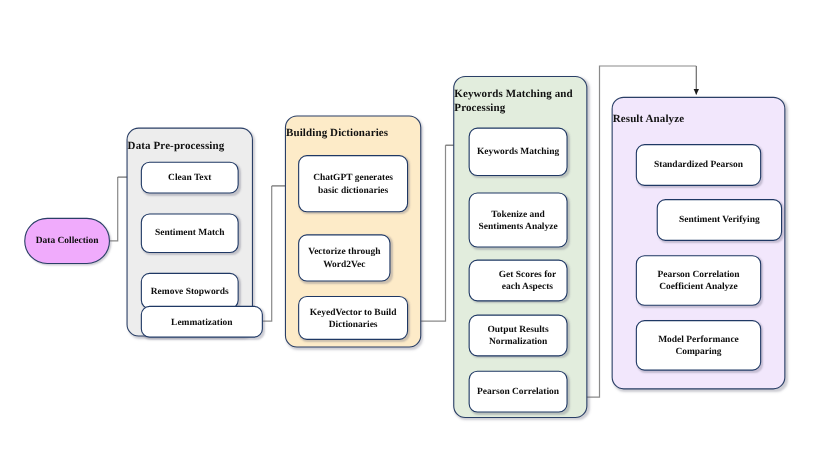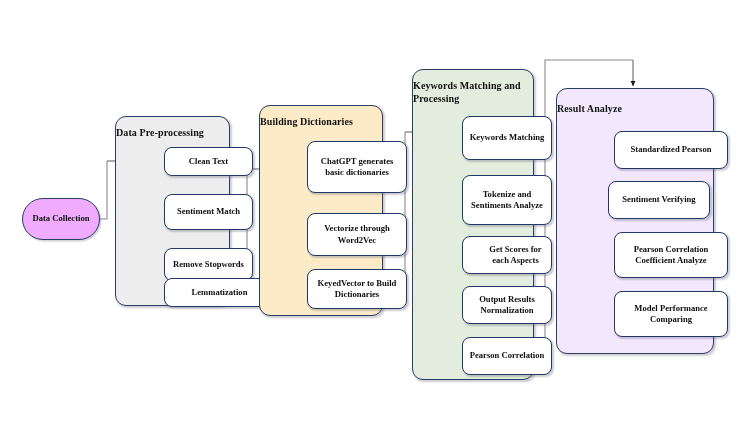--- a/index.html
+++ b/index.html
@@ -53,21 +53,20 @@
     display: flex;
     align-items: center;
     justify-content: center;
     text-align: center;
     font-weight: bold;
     font-size: 8.6px;
     color: #0d0d0d;
     line-height: 1.30;
     padding: 1px 3px;
     box-shadow: 1.4px 1.4px 1.6px rgba(100,100,120,0.32);
-    margin-left: 36px;
   }
 
   
   .terminator {
     position: absolute;
     background: #f0abfc;
     border: 1.3px solid #2a3f66;
     border-radius: 26px;
     box-sizing: border-box;
     display: flex;
@@ -148,21 +147,21 @@
   <div class="node" style="left:128px; top:278px; width:111px; height:29px;">
     <span>Lemmatization</span>
   </div>
 
   <div class="group" style="left:259px; top:105px; width:124px; height:211px; background:#fdebc8;">
     <div class="group-title" style="top:10px;">Building Dictionaries</div>
   </div>
   <div class="node" style="left:271px; top:141px; width:100px; height:52px;">
     <span>ChatGPT generates basic dictionaries</span>
   </div>
-  <div class="node" style="left:271px; top:213px; width:100px; height:43px;">
+  <div class="node" style="left:271px; top:213px; width:84px; height:43px;">
     <span>Vectorize through Word2Vec</span>
   </div>
   <div class="node" style="left:271px; top:269px; width:100px; height:40px;">
     <span>KeyedVector to Build Dictionaries</span>
   </div>
 
   <div class="group" style="left:412px; top:69px; width:122px; height:311px; background:#e2eddd;">
     <div class="group-title" style="top:10px;">Keywords Matching and Processing</div>
   </div>
   <div class="node" style="left:426px; top:116px; width:90px; height:44px;">
@@ -180,21 +179,21 @@
   <div class="node" style="left:426px; top:337px; width:90px; height:38px;">
     <span>Pearson Correlation</span>
   </div>
 
   <div class="group" style="left:556px; top:88px; width:158px; height:266px; background:#f2e7fc;">
     <div class="group-title" style="top:14px;">Result Analyze</div>
   </div>
   <div class="node" style="left:578px; top:131px; width:114px; height:38px;">
     <span>Standardized Pearson</span>
   </div>
-  <div class="node" style="left:572px; top:181px; width:102px; height:38px;">
+  <div class="node" style="left:597px; top:181px; width:114px; height:38px;">
     <span>Sentiment Verifying</span>
   </div>
   <div class="node" style="left:578px; top:232px; width:114px; height:46px;">
     <span>Pearson Correlation Coefficient Analyze</span>
   </div>
   <div class="node" style="left:578px; top:291px; width:114px; height:46px;">
     <span>Model Performance Comparing</span>
   </div>
 
 </div>

